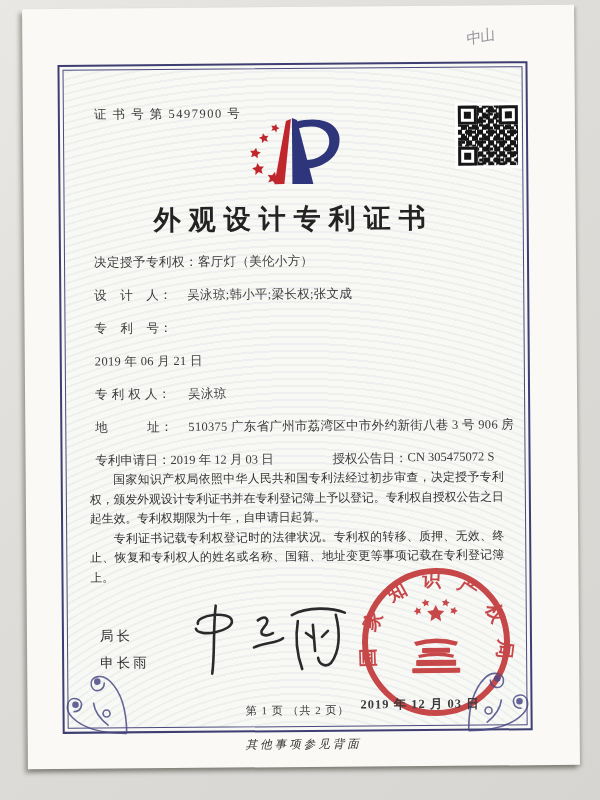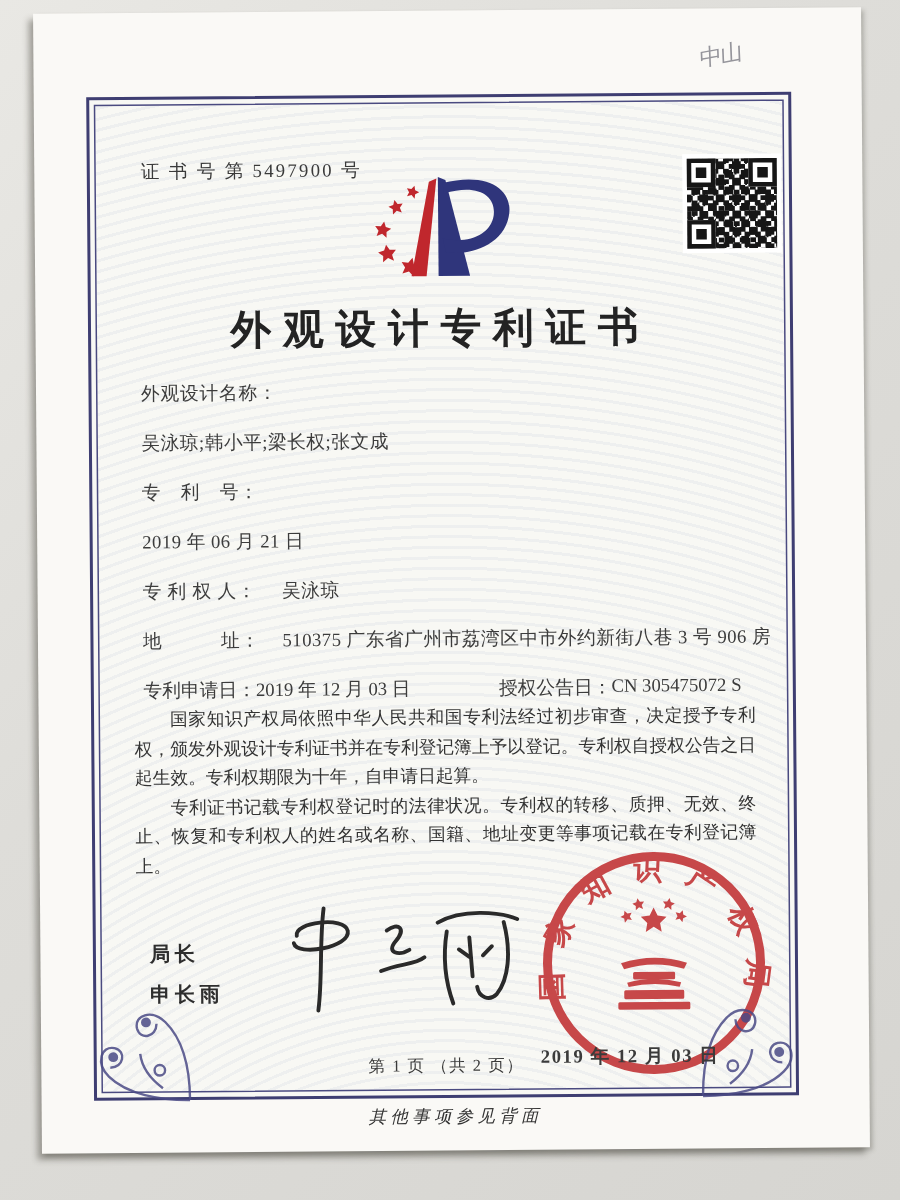--- a/index.html
+++ b/index.html
@@ -55,21 +55,21 @@
   .grant-row{display:flex;height:21px;font-size:12.5px;color:#3c3c3c;}
   .grant-row .pair1{display:flex;width:237px;}
   .grant-row .pair2{display:flex;}
   .paragraphs{
     position:absolute;left:27px;right:25px;top:404px;
     font-size:11.8px;line-height:19.5px;color:#333;text-align:justify;
   }
   .paragraphs p{margin:0;text-indent:2em;}
   .director{position:absolute;left:36px;top:556px;
     font-family:"Liberation Sans","DejaVu Sans",sans-serif;
-    font-size:13.5px;font-weight:700;color:#2e2e2e;letter-spacing:3px;line-height:27px;}
+    font-size:13.5px;font-weight:400;color:#2e2e2e;letter-spacing:3px;line-height:27px;}
   .signature{position:absolute;left:122px;top:528px;}
   .seal{position:absolute;left:292px;top:498px;opacity:0.93;}
   .seal-date{
     position:absolute;left:296px;top:632px;z-index:5;
     font-size:12.5px;color:#3b3b3b;letter-spacing:1px;white-space:pre;font-weight:600;
   }
   .page-info{
     position:absolute;left:0;right:0;top:638px;text-align:center;
     font-size:11px;color:#3a3a3a;letter-spacing:1px;white-space:pre;
   }
@@ -112,23 +112,25 @@
     <div class="qr">
       <div class="finder f-tl"></div>
       <div class="finder f-tr"></div>
       <div class="finder f-bl"></div>
     </div>
 
     <div class="doc-title">外观设计专利证书</div>
 
     <div class="fields">
       <div class="row">
-        <span class="lbl">外观设计名称：</span>
-      </div>
-      <div class="row">
+        <span class="lbl">决定授予专利权：</span>
+        <span class="val">客厅灯（美伦小方）</span>
+      </div>
+      <div class="row">
+        <span class="lbl">设　计　人：</span>
         <span class="val">吴泳琼;韩小平;梁长权;张文成</span>
       </div>
       <div class="row">
         <span class="lbl">专　利　号：</span>
       </div>
       <div class="row">
         <span class="val">2019 年 06 月 21 日</span>
       </div>
       <div class="row">
         <span class="lbl">专 利 权 人：</span>

